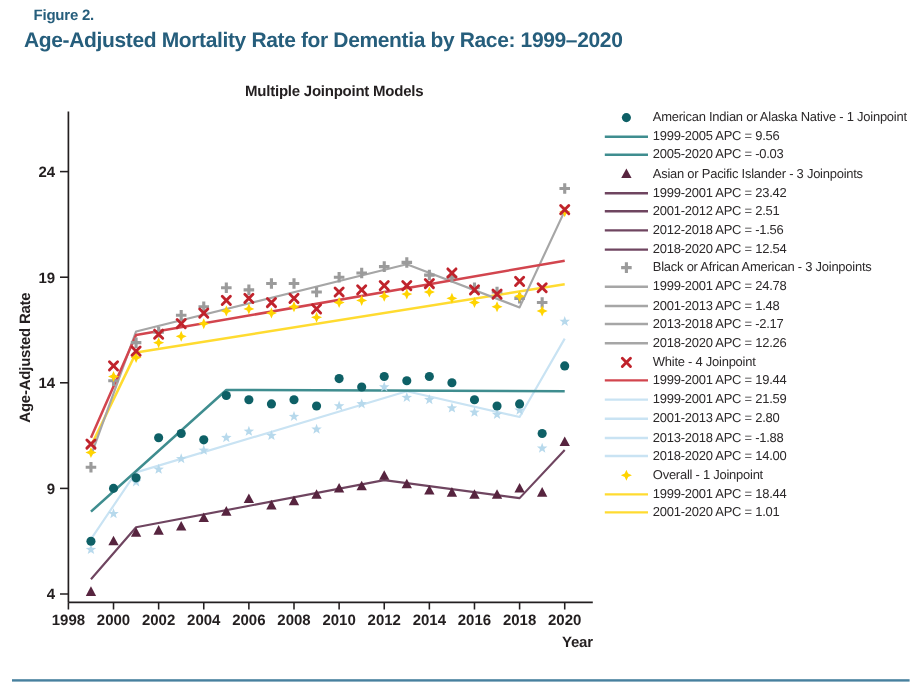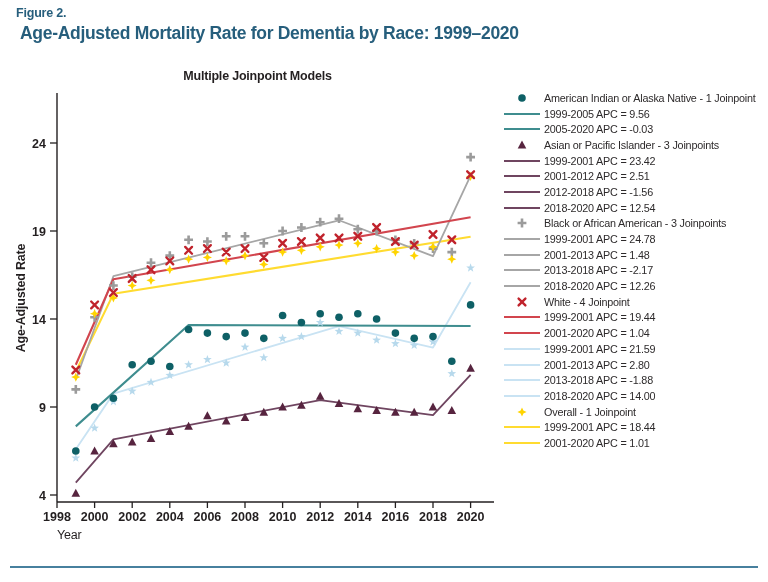--- a/index.html
+++ b/index.html
@@ -1,38 +1,38 @@
 <!DOCTYPE html>
 <html><head>
 <meta charset="utf-8">
 <style>
   html,body{margin:0;padding:0;background:#ffffff;}
   .page{
     position:relative;width:768px;height:582px;background:#ffffff;overflow:hidden;
     font-family:"Liberation Sans",sans-serif;color:#231f20;
   }
   .figure-label{
-    position:absolute;left:16px;top:6px;font-size:12.5px;font-weight:bold;
+    position:absolute;left:28px;top:6px;font-size:12.5px;font-weight:bold;
     color:#265e7c;letter-spacing:-0.2px;
   }
   .page-title{
     position:absolute;left:20px;top:23px;font-size:17.5px;font-weight:bold;
     color:#265e7c;letter-spacing:-0.3px;margin:0;
   }
   .chart-title{
-    position:absolute;left:39px;top:69px;width:437px;text-align:center;
+    position:absolute;left:60px;top:69px;width:437px;text-align:center;
     font-size:12.5px;font-weight:bold;letter-spacing:-0.2px;
   }
   .y-axis-title{
     position:absolute;left:21px;top:298px;transform:translate(-50%,-50%) rotate(-90deg);
     font-size:12.5px;font-weight:bold;white-space:nowrap;letter-spacing:-0.2px;
   }
   .x-axis-title{
-    position:absolute;left:57px;top:528px;width:437px;text-align:left;
-    font-size:12.5px;font-weight:normal;letter-spacing:-0.2px;
+    position:absolute;left:57px;top:528px;width:437px;text-align:right;
+    font-size:12.5px;font-weight:bold;letter-spacing:-0.2px;
   }
   svg.plot{position:absolute;left:0;top:0;pointer-events:none;}
   .plot text{font-family:"Liberation Sans",sans-serif;font-weight:600;fill:#231f20;}
   .legend{
     position:absolute;left:500px;top:90px;width:264px;
     display:flex;flex-direction:column;
   }
   .legend-row{
     display:flex;align-items:center;height:15.7px;flex:0 0 15.7px;
   }
@@ -364,28 +364,20 @@
         <div class="legend-swatch">
           <svg width="40" height="14">
             <line x1="2" x2="38" y1="7" y2="7" stroke="#d2454e" stroke-width="2"></line>
           </svg>
         </div>
         <div class="legend-label">1999-2001 APC = 19.44</div>
       </div>
       <div class="legend-row">
         <div class="legend-swatch">
           <svg width="40" height="14">
-            <line x1="2" x2="38" y1="7" y2="7" stroke="#d2454e" stroke-width="2"></line>
-          </svg>
-        </div>
-        <div class="legend-label">2001-2020 APC = 1.04</div>
-      </div>
-      <div class="legend-row">
-        <div class="legend-swatch">
-          <svg width="40" height="14">
             <line x1="2" x2="38" y1="7" y2="7" stroke="#c9e3f3" stroke-width="2"></line>
           </svg>
         </div>
         <div class="legend-label">1999-2001 APC = 21.59</div>
       </div>
       <div class="legend-row">
         <div class="legend-swatch">
           <svg width="40" height="14">
             <line x1="2" x2="38" y1="7" y2="7" stroke="#c9e3f3" stroke-width="2"></line>
           </svg>

